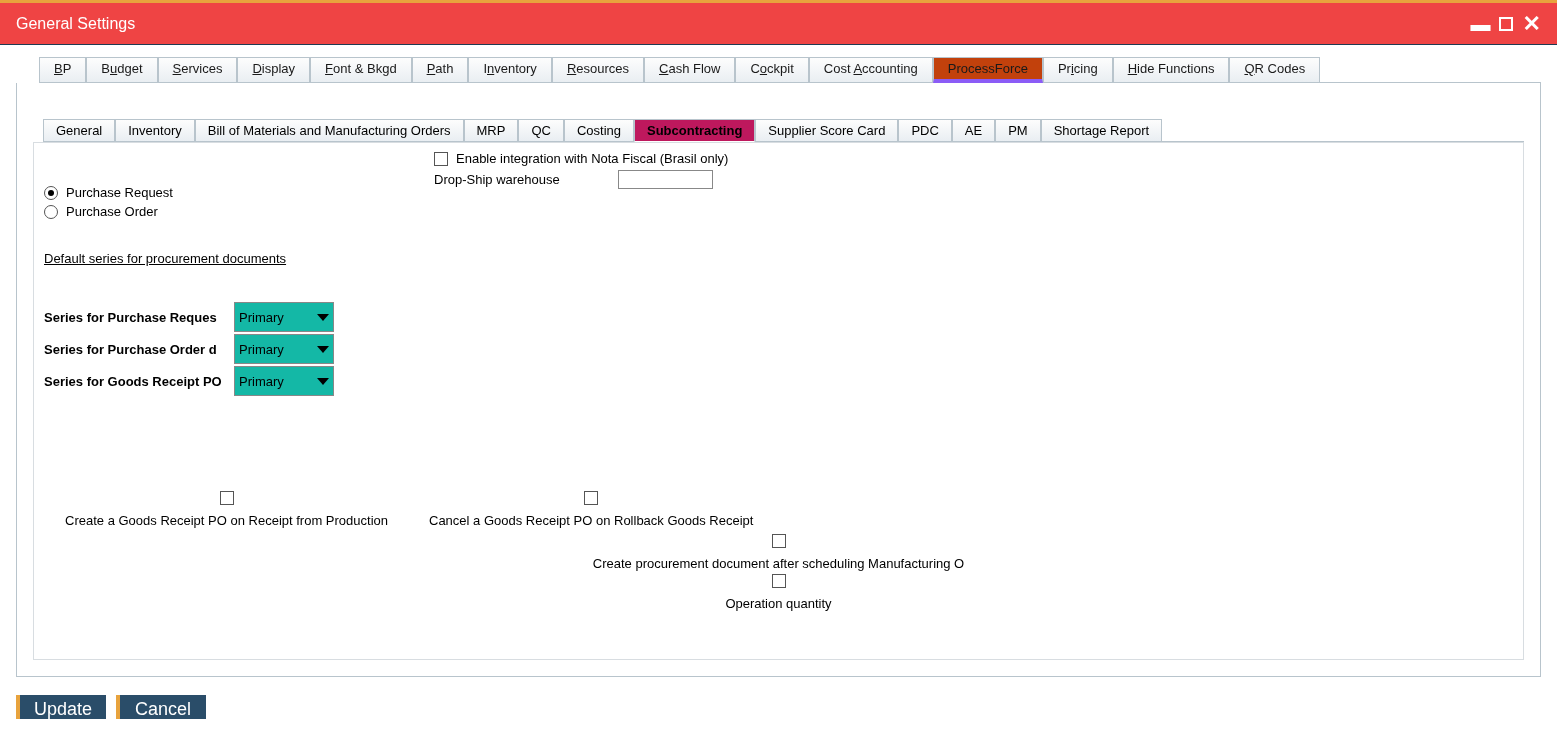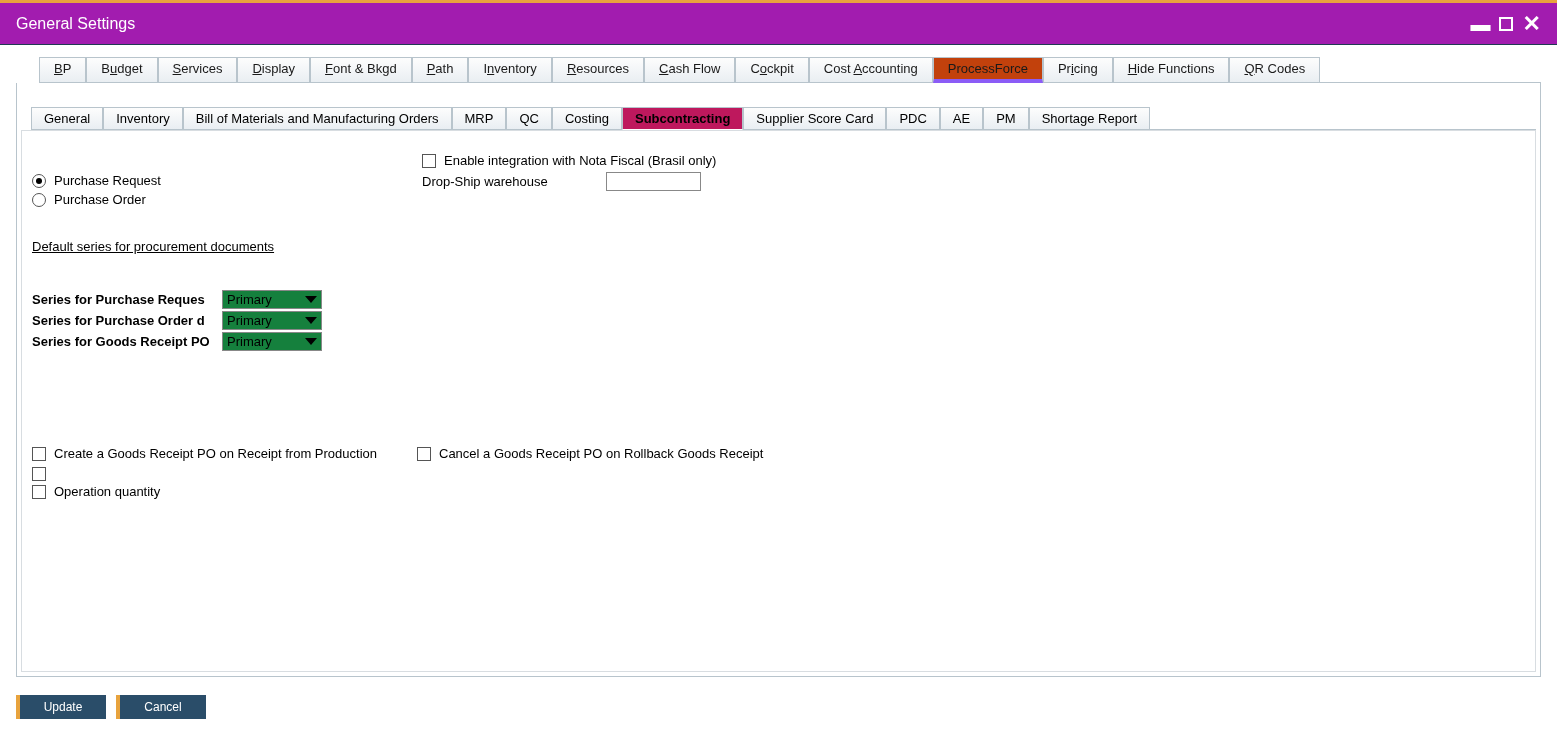--- a/index.html
+++ b/index.html
@@ -14,21 +14,21 @@
     overflow: hidden;
   }
   .window {
     width: 100%;
     height: 100%;
     display: flex;
     flex-direction: column;
     border-top: 3px solid #e8a33d;
   }
   .titlebar {
-    background: #a21caf;
+    background: #ef4444;
     color: #fff;
     height: 42px;
     display: flex;
     align-items: center;
     padding: 0 16px;
     font-size: 16px;
     justify-content: space-between;
     border-bottom: 1px solid #1f3a52;
   }
   .titlebar .controls { display: flex; gap: 10px; align-items: center; }
@@ -83,21 +83,21 @@
     background: #be185d;
     border-bottom: 1px solid #fff;
     margin-bottom: -1px;
     z-index: 2;
     font-weight: bold;
   }
   .panel-frame {
     border: 1px solid #b8c4cc;
     border-top: none;
     flex: 1;
-    padding: 4px;
+    padding: 16px;
     display: flex;
     flex-direction: column;
   }
   .panel-inner {
     border: 1px solid #d8dde1;
     margin: 0;
     flex: 1;
     padding: 14px 10px;
     position: relative;
   }
@@ -144,70 +144,71 @@
   .field-label {
     width: 190px;
     font-size: 13px;
     white-space: nowrap;
     overflow: hidden;
     font-weight: bold;
   }
   .dropdown {
     width: 100px;
     border: 1px solid #888;
-    background: #15803d;
-    height: 19px;
+    background: #14b8a6;
+    height: 30px;
     display: flex;
     align-items: center;
     justify-content: space-between;
     padding: 0 4px;
     cursor: pointer;
     font-size: 13px;
   }
   .dropdown .caret {
     width: 0; height: 0;
     border-left: 6px solid transparent;
     border-right: 6px solid transparent;
     border-top: 7px solid #000;
   }
   .right-col {
     position: absolute;
     left: 400px;
-    top: 22px;
+    top: 8px;
   }
   .right-col .row {
     display: flex;
     align-items: center;
     gap: 8px;
     margin-bottom: 4px;
   }
   .text-input {
     border: 1px solid #888;
     height: 19px;
     width: 95px;
     background: #fff;
   }
   .cb-row {
     display: flex;
     align-items: center;
     gap: 8px;
     margin: 3px 0;
+    flex-direction: column;
   }
   .footer-buttons {
     display: flex;
     gap: 10px;
     padding: 18px 0 6px 0;
   }
   .btn {
     background: #2a4d69;
     color: #fff;
     border: none;
     border-left: 4px solid #e8a33d;
     padding: 4px 4px;
-    font-size: 12px;
+    font-size: 18px;
     cursor: pointer;
     height: 24px;
     min-width: 90px;
   }
   .underline-char { text-decoration: underline; }
 </style>
 </head>
 <body>
 
 <div class="window">
@@ -316,20 +317,21 @@
             <span class="checkbox"></span>
             <span>Create a Goods Receipt PO on Receipt from Production</span>
           </div>
           <div class="cb-row">
             <span class="checkbox"></span>
             <span>Cancel a Goods Receipt PO on Rollback Goods Receipt</span>
           </div>
         </div>
         <div class="cb-row">
           <span class="checkbox"></span>
+          <span style="max-width:400px;overflow:hidden;white-space:nowrap;">Create procurement document after scheduling Manufacturing O</span>
         </div>
         <div class="cb-row">
           <span class="checkbox"></span>
           <span>Operation quantity</span>
         </div>
 
       </div>
     </div>
 
     <div class="footer-buttons">

